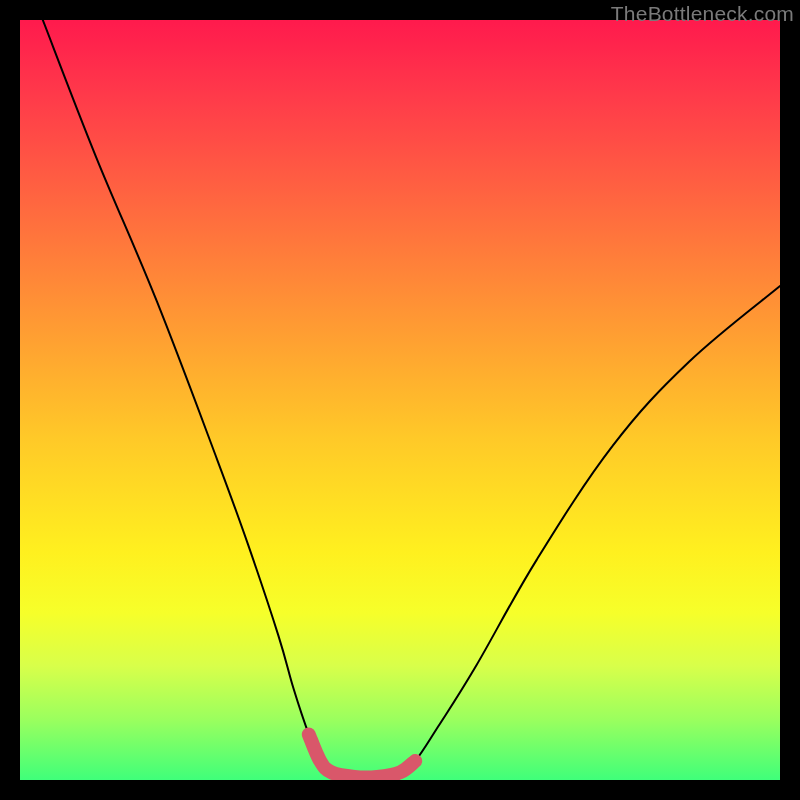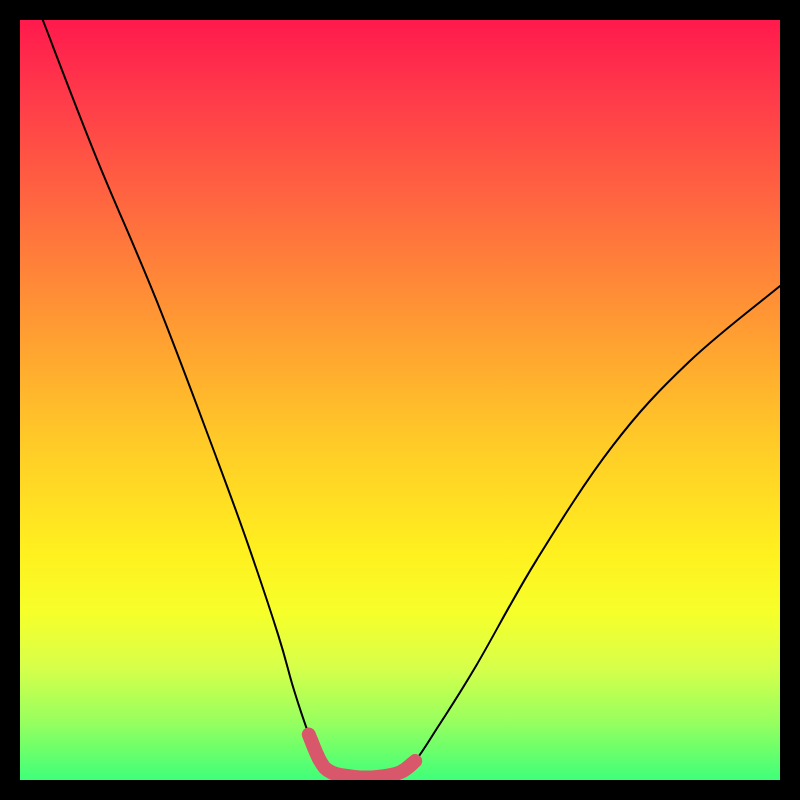--- a/index.html
+++ b/index.html
@@ -55,20 +55,21 @@
     width: 760px;
     height: 760px;
     z-index: 2;
   }
 </style>
 </head>
 <body>
 
 <div class="frame">
 
+  <div class="watermark">TheBottleneck.com</div>
 
   <div class="plot-area"></div>
 
   <svg class="curves" viewBox="0 0 760 760" preserveAspectRatio="none">
     <path id="curve-main" fill="none" stroke="#000" stroke-width="2" stroke-linejoin="round" stroke-linecap="round" d="M 22.80 0.00 C 32.38 24.62, 55.48 86.18, 76.00 136.80 C 96.52 187.42, 114.91 226.48, 136.80 281.20 C 158.69 335.92, 181.18 397.02, 197.60 440.80 C 214.02 484.58, 217.06 492.94, 228.00 524.40 C 238.94 555.86, 250.19 589.61, 258.40 615.60 C 266.61 641.59, 268.13 651.02, 273.60 668.80 C 279.07 686.58, 284.01 701.40, 288.80 714.40 C 293.59 727.40, 296.10 734.16, 300.20 741.00 C 304.30 747.84, 305.44 749.53, 311.60 752.40 C 317.76 755.27, 326.19 756.14, 334.40 756.96 C 342.61 757.78, 348.99 757.78, 357.20 756.96 C 365.41 756.14, 373.16 755.27, 380.00 752.40 C 386.84 749.53, 388.36 749.21, 395.20 741.00 C 402.04 732.79, 407.06 723.90, 418.00 706.80 C 428.94 689.70, 438.22 676.10, 456.00 646.00 C 473.78 615.90, 492.18 579.27, 516.80 539.60 C 541.42 499.93, 565.44 461.17, 592.80 425.60 C 620.16 390.03, 638.70 370.73, 668.80 342.00 C 698.90 313.27, 743.58 279.68, 760.00 266.00"></path>
     <path id="curve-highlight" fill="none" stroke="#d9576a" stroke-width="14" stroke-linejoin="round" stroke-linecap="round" d="M 288.80 714.40 C 290.85 719.19, 296.10 734.16, 300.20 741.00 C 304.30 747.84, 305.44 749.53, 311.60 752.40 C 317.76 755.27, 326.19 756.14, 334.40 756.96 C 342.61 757.78, 348.99 757.78, 357.20 756.96 C 365.41 756.14, 373.16 755.27, 380.00 752.40 C 386.84 749.53, 392.46 743.05, 395.20 741.00"></path>
   </svg>
 
 </div>
 

